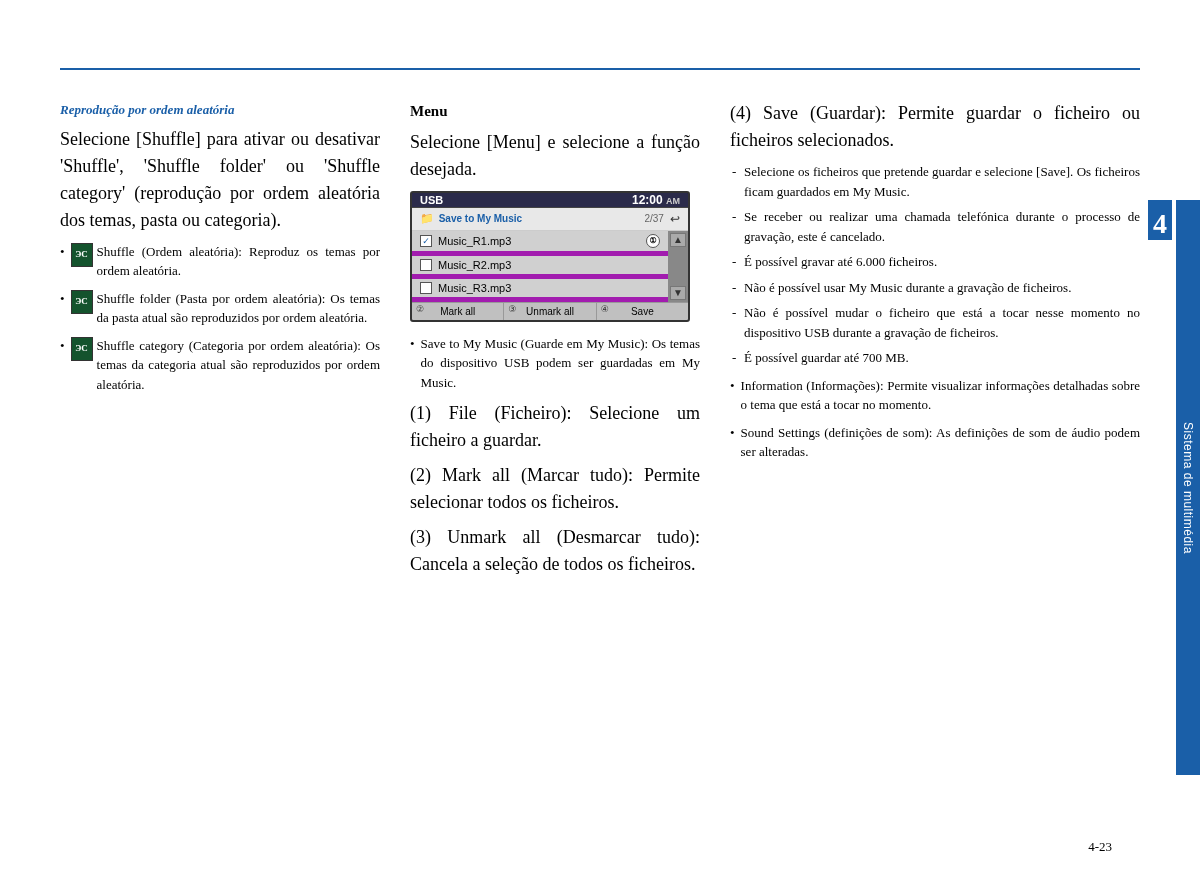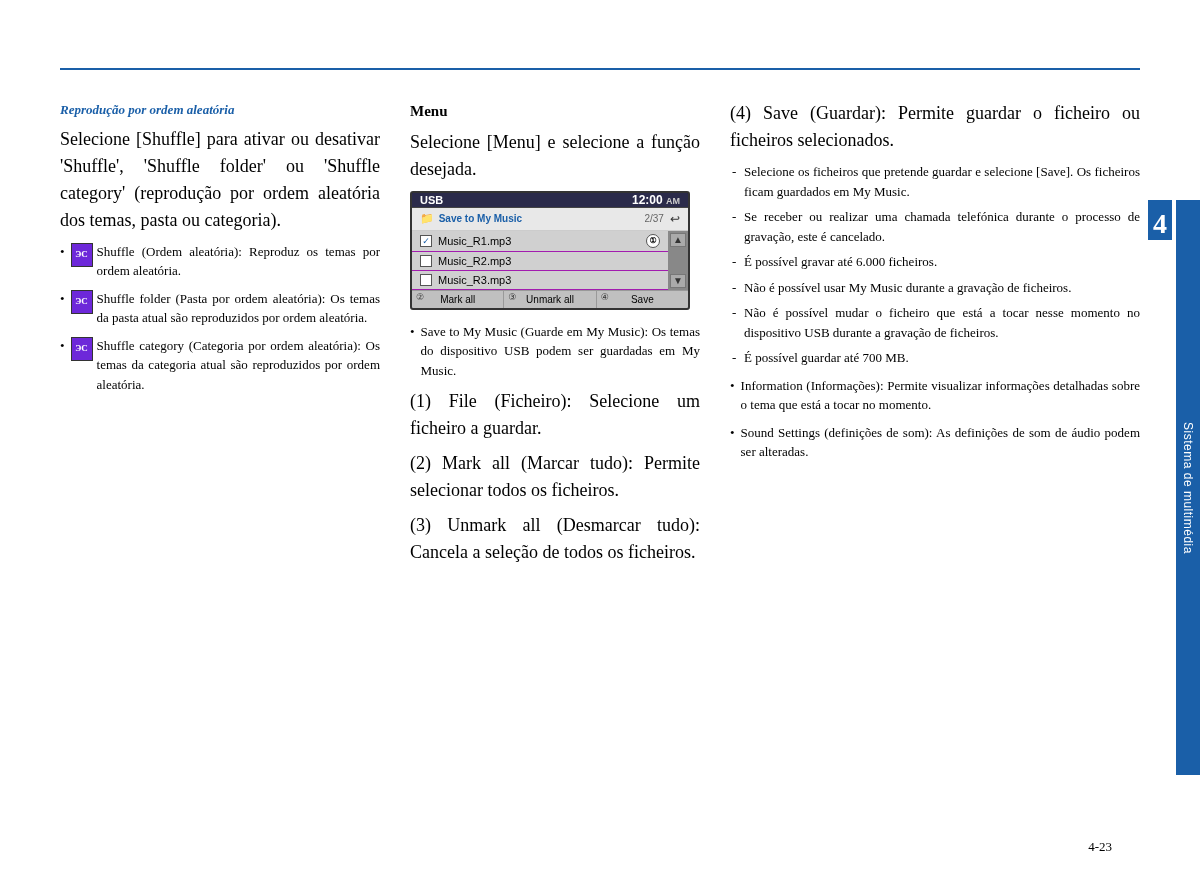--- a/index.html
+++ b/index.html
@@ -105,21 +105,21 @@
       display: inline-flex;
       align-items: center;
       justify-content: center;
       width: 22px;
       height: 24px;
       border: 1.5px solid #333;
       font-size: 9px;
       font-weight: bold;
       margin-right: 4px;
       flex-shrink: 0;
-      background: #6d28d9;
+      background: #14532d;
       color: #fff;
       position: relative;
       top: 1px;
     }
 
     
     .usb-screen {
       border: 2px solid #333;
       background: #1a1a2e;
       width: 280px;
@@ -181,21 +181,21 @@
     .usb-row-back {
       color: #333;
       font-size: 12px;
     }
 
     .usb-file-row {
       background: #d0d0d0;
       display: flex;
       align-items: center;
       padding: 3px 8px;
-      border-bottom: 1px solid #a21caf;
+      border-bottom: 5px solid #a21caf;
       font-size: 11px;
       color: #000;
     }
 
     .checkbox-sq {
       width: 12px;
       height: 12px;
       border: 1.5px solid #555;
       background: #fff;
       margin-right: 6px;

